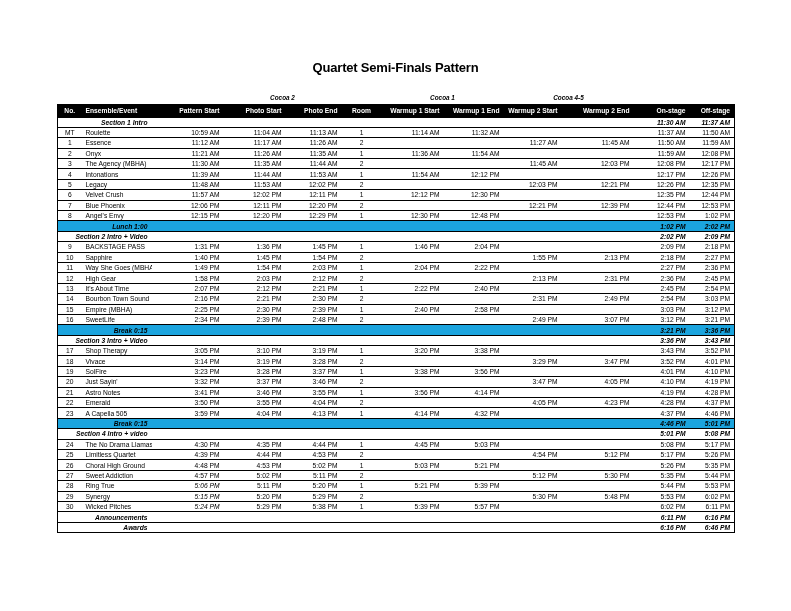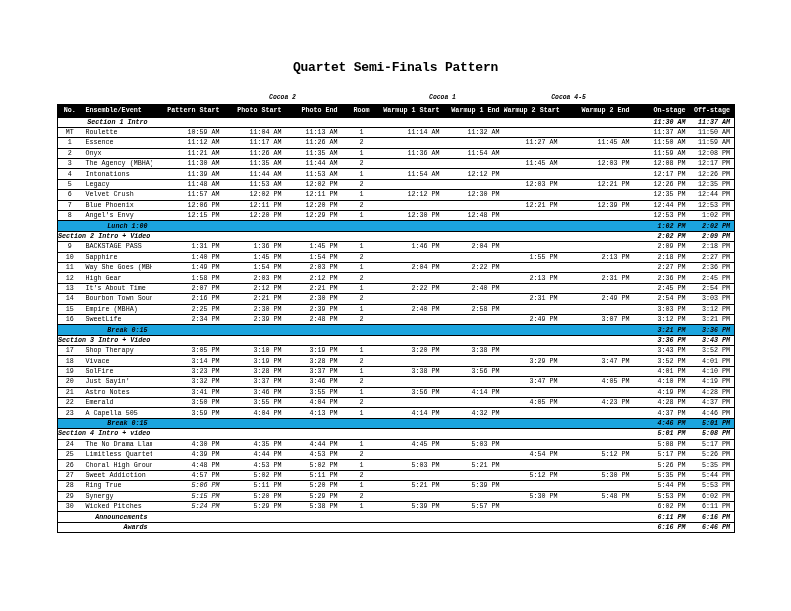--- a/index.html
+++ b/index.html
@@ -1,18 +1,18 @@
 <!DOCTYPE html>
 <html style="--accent: #1BA4DE;"><head>
 <meta charset="utf-8">
 <style>
   html,body{margin:0;padding:0;background:#fff;}
   .page{
     position:relative;width:791px;height:611px;background:#ffffff;
-    font-family:Liberation Mono, monospace;color:#000;overflow:hidden;
+    font-family:Liberation Sans, sans-serif;color:#000;overflow:hidden;
   }
   .title{
     position:absolute;top:60px;left:0;width:791px;text-align:center;
     font-size:13px;font-weight:bold;letter-spacing:-0.2px;
   }
   table.schedule{
     position:absolute;left:57px;top:90px;width:677px;
     border-collapse:collapse;table-layout:fixed;
     font-size:6.7px;line-height:9px;
   }

